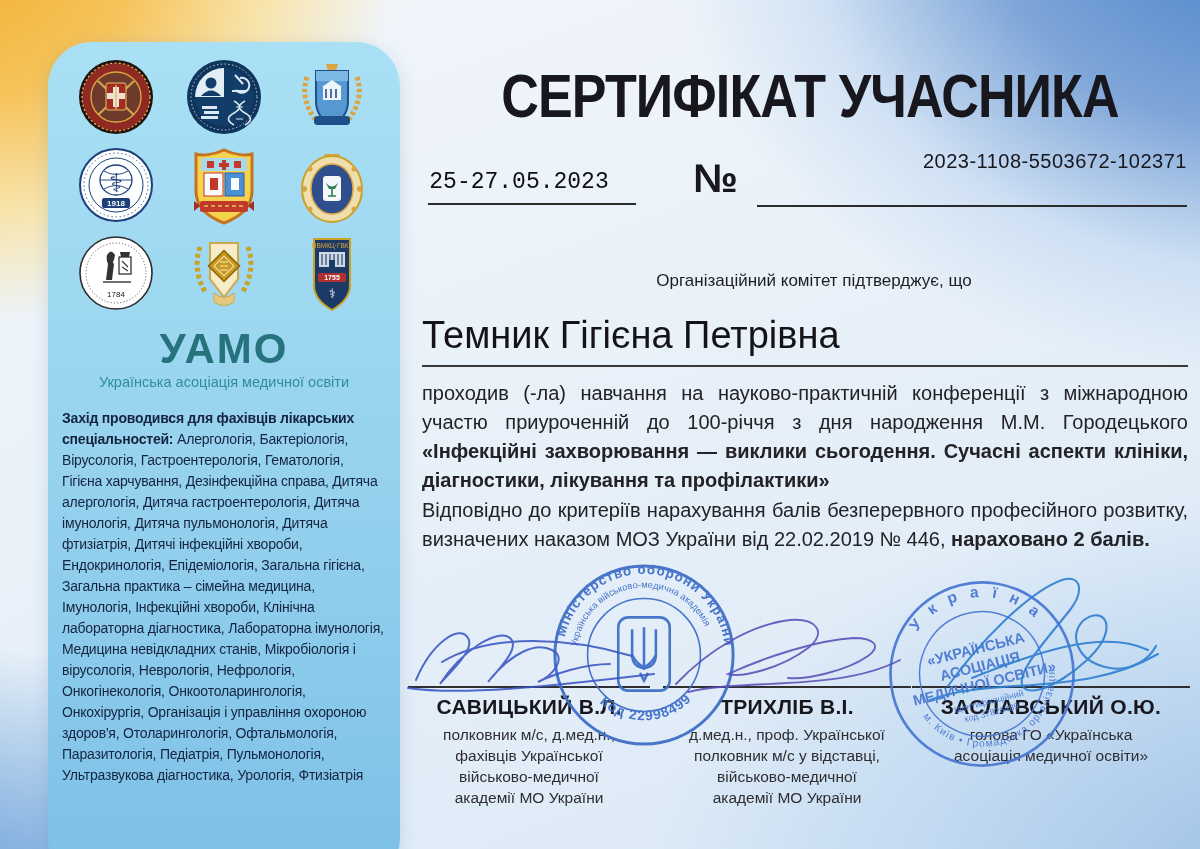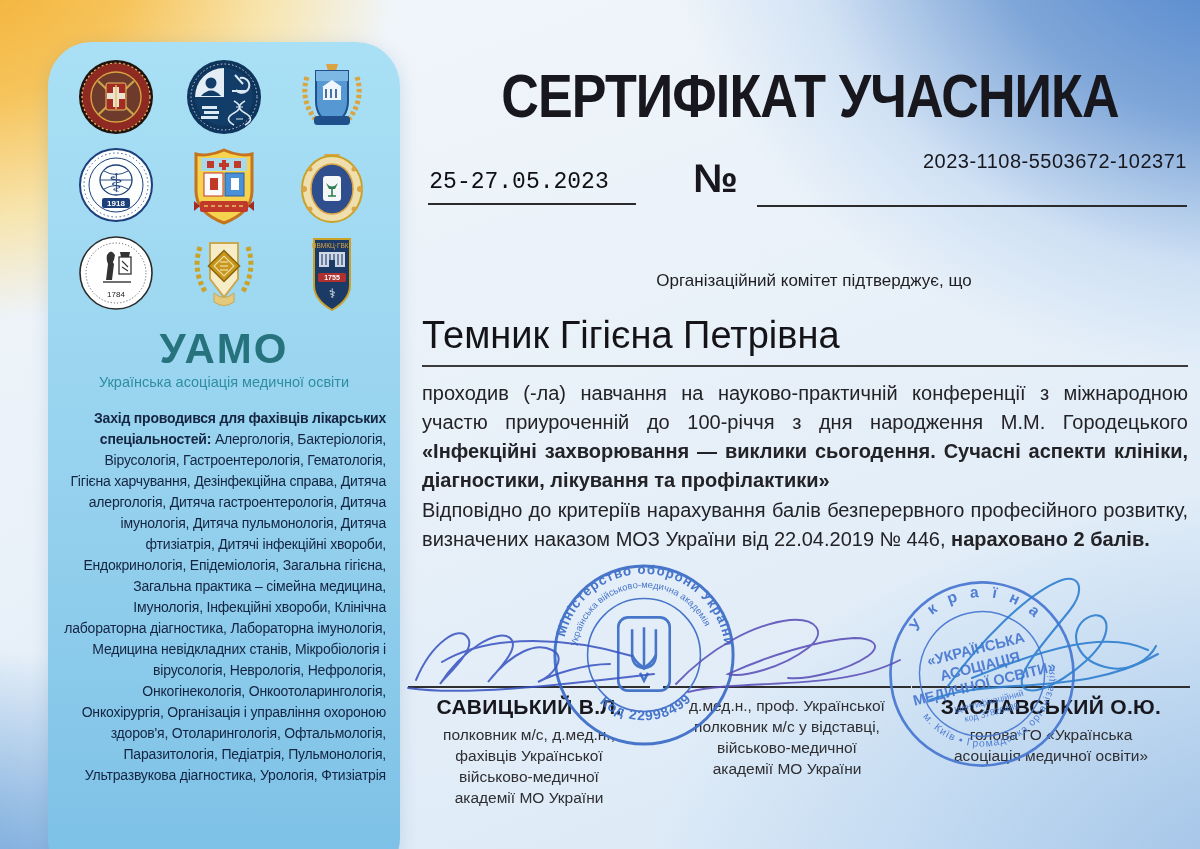--- a/index.html
+++ b/index.html
@@ -18,21 +18,21 @@
   #sidebar-card{left:48px;top:42px;width:352px;height:840px;border-radius:44px;
     background:linear-gradient(180deg,#a9e0f5 0%,#96d2ee 52%,#7cc0e6 100%);
     box-shadow:0 4px 18px rgba(60,110,160,0.18);z-index:2;}
   #emblem-grid{display:grid;grid-template-columns:repeat(3,1fr);row-gap:6px;column-gap:4px;
     justify-items:center;align-items:center;padding:14px 16px 0 16px;}
   #emblem-grid svg{width:80px;height:82px;display:block;}
   #org-block{text-align:center;margin-top:14px;}
   #org-abbr{font-size:42px;font-weight:800;color:#26737e;letter-spacing:2px;line-height:1;}
   #org-name{font-size:14.5px;color:#2f8d9e;margin-top:4px;}
   #specialties{margin:18px 14px 0 14px;font-size:14px;line-height:21px;letter-spacing:-0.2px;
-    color:#142441;text-align:right;}
+    color:#142441;text-align:left;}
   #specialties .intro{font-weight:800;}
 
   
   #cert-title{left:430px;top:60px;width:760px;text-align:center;font-size:56px;font-weight:800;
     color:#17171d;transform:scale(0.93,1.1);transform-origin:center top;z-index:2;letter-spacing:-1px;}
   #cert-date{left:424px;top:169px;width:190px;text-align:center;font-family:Liberation Mono, monospace;
     font-size:23px;color:#101014;z-index:2;}
   #date-line{left:428px;top:203px;width:208px;height:2px;background:#2b2b2b;z-index:2;}
   #number-label{left:693px;top:156px;font-size:40px;font-weight:800;color:#17171d;z-index:2;}
   #number-value{left:762px;top:150px;width:425px;text-align:right;font-size:20px;
@@ -199,21 +199,21 @@
   <div id="number-value" class="abs">2023-1108-5503672-102371</div>
   <div id="number-line" class="abs"></div>
 
   <div id="confirm-text" class="abs">Організаційний комітет підтверджує, що</div>
 
   <div id="participant-name" class="abs">Темник Гігієна Петрівна</div>
   <div id="name-line" class="abs"></div>
 
   <div id="para-course" class="abs para"><span>проходив (-ла) навчання на науково-практичній конференції з міжнародною участю приуроченній до 100-річчя з дня народження М.М. Городецького </span><span class="bold">«Інфекційні захворювання — виклики сьогодення. Сучасні аспекти клініки, діагностики, лікування та профілактики»</span></div>
 
-  <div id="para-points" class="abs para"><span>Відповідно до критеріїв нарахування балів безперервного професійного розвитку, визначених наказом МОЗ України від 22.04.2019 № 446, </span><span class="bold">нараховано 2 балів.</span></div>
+  <div id="para-points" class="abs para"><span>Відповідно до критеріїв нарахування балів безперервного професійного розвитку, визначених наказом МОЗ України від 22.02.2019 № 446, </span><span class="bold">нараховано 2 балів.</span></div>
 
   <svg id="stamp-ministry" class="abs stamp" viewBox="0 0 200 200">
     <defs>
       <path id="s1top" d="M18,100 A82,82 0 1 1 182,100"></path>
       <path id="s1in" d="M32,100 A68,68 0 1 1 168,100"></path>
       <path id="s1bot" d="M34,100 A66,66 0 0 0 166,100"></path>
     </defs>
     <circle cx="100" cy="100" r="90" fill="none" stroke="#3f6fc8" stroke-width="3"></circle>
     <circle cx="100" cy="100" r="57" fill="none" stroke="#3f6fc8" stroke-width="1.6"></circle>
     <text font-size="13.5" font-weight="bold" fill="#3f6fc8" letter-spacing="1">
@@ -282,20 +282,21 @@
     <div class="sig-name">САВИЦЬКИЙ В.Л.</div>
     <div class="sig-title">
       <div>полковник м/с, д.мед.н.,</div>
       <div>фахівців Української</div>
       <div>військово-медичної</div>
       <div>академії МО України</div>
     </div>
   </div>
   <div id="sig-col-2" class="sig-col">
     <div class="sig-rule"></div>
+    <div class="sig-name">ТРИХЛІБ В.І.</div>
     <div class="sig-title">
       <div>д.мед.н., проф. Української</div>
       <div>полковник м/с у відставці,</div>
       <div>військово-медичної</div>
       <div>академії МО України</div>
     </div>
   </div>
   <div id="sig-col-3" class="sig-col">
     <div class="sig-rule"></div>
     <div class="sig-name">ЗАСЛАВСЬКИЙ О.Ю.</div>

